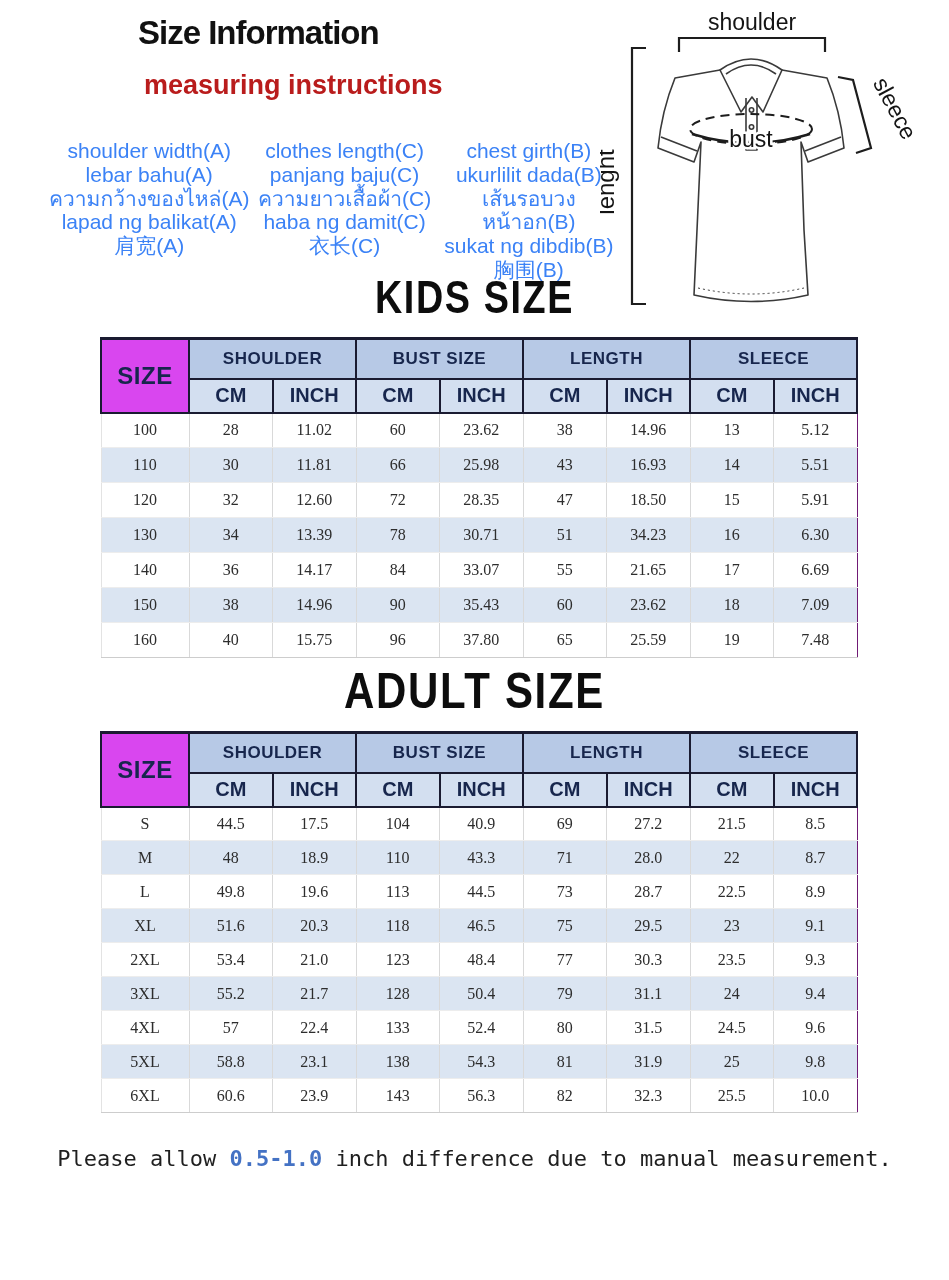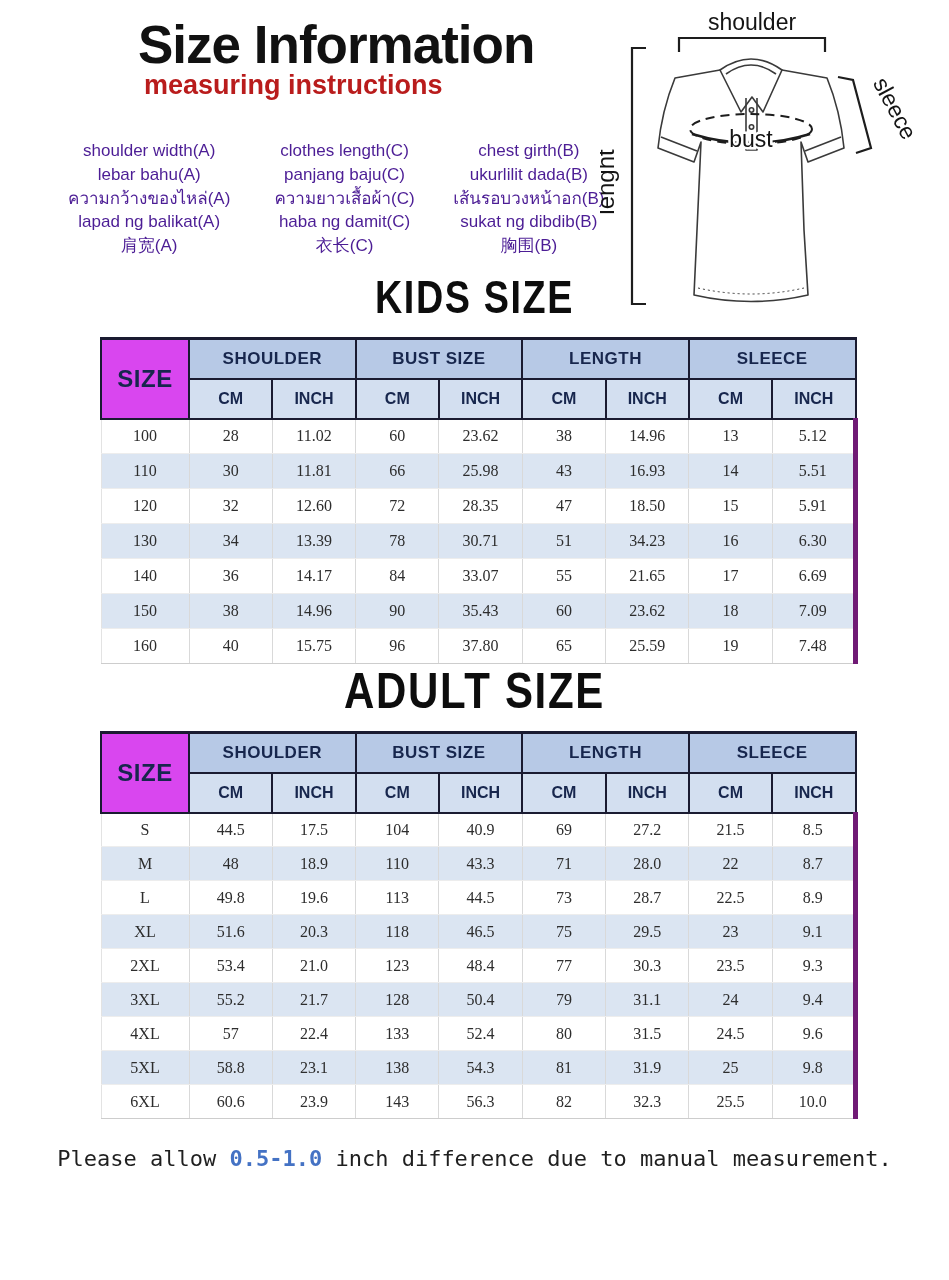--- a/index.html
+++ b/index.html
@@ -4,25 +4,25 @@
 <style>
   * { margin:0; padding:0; box-sizing:border-box; }
   html,body { background:#ffffff; }
   .page {
     position:relative; width:949px; height:1280px; margin:0 auto;
     background:#ffffff; overflow:hidden;
     font-family:"Liberation Sans", sans-serif; color:#111;
   }
 
   
-  .main-title   { position:absolute; left:138px; top:14px;  font-size:53px; font-weight:700; letter-spacing:-1px; color:#111; }
+  .main-title   { position:absolute; left:138px; top:14px;  font-size:33px; font-weight:700; letter-spacing:-1px; color:#111; }
   .sub-title    { position:absolute; left:144px; top:70px;  font-size:27px; font-weight:700; color:#b91c1c; }
 
   .measure-cols { position:absolute; left:46px; top:139px; width:575px; display:flex; }
-  .mcol         { flex:1; text-align:center; font-size:17px; line-height:23.8px; color:#4c1d95; }
+  .mcol         { flex:1; text-align:center; font-size:21px; line-height:23.8px; color:#3b82f6; }
   .mcol.a { flex:1.12; }
 
   
   .diagram { position:absolute; left:600px; top:0; width:349px; height:320px; }
 
   
   .table-title {
     position:absolute; left:0; width:100%; text-align:center;
     font-weight:900; color:#0d0d0d; letter-spacing:2px;
   }
@@ -39,30 +39,30 @@
 
   .sizetable col.c0 { width:88px; }
 
   .sizetable thead th {
     border:2px solid #1a1b31; font-weight:700; color:#17264d;
     font-family:"Liberation Sans", sans-serif;
   }
   .sizetable thead tr:first-child th { border-top-width:3px; }
   th.size-h { background:#d946ef; font-size:24px; letter-spacing:0.5px; }
   th.grp    { background:#b7c9e6; font-size:17px; height:40px; letter-spacing:0.5px; }
-  th.unit   { background:#d3dff0; font-size:16px; font-weight:600; height:40px; }
+  th.unit   { background:#d3dff0; font-size:20px; font-weight:600; height:34px; }
   th.u-inch { border-left-width:1px;margin-top:48px; }
 
   .sizetable tbody td {
     text-align:center; font-family:"Liberation Serif", serif;
     font-size:16px; color:#2d2d2d;
     border-left:1px solid #d9d9d9; border-bottom:1px solid #ededed;
   }
   .sizetable tbody td:first-child { border-left:1px solid #e3e3e3; }
-  .sizetable tbody td:last-child  { border-right:5px solid #701a75; }
+  .sizetable tbody td:last-child  { border-right:1px solid #701a75; }
   .kids  tbody td { height:35px; }
   .adult tbody td { height:34px; }
   .sizetable tbody tr:nth-of-type(even) td { background:#dbe5f2; }
   .sizetable tbody tr:last-child td { border-bottom:1.5px solid #cdcdcd; }
 
   
   .footer {
     position:absolute; left:0; top:1146px; width:100%;
     text-align:center; font-family:"DejaVu Sans Mono","Liberation Mono",monospace;
     font-size:22px; line-height:25px; color:#1f1f1f;

